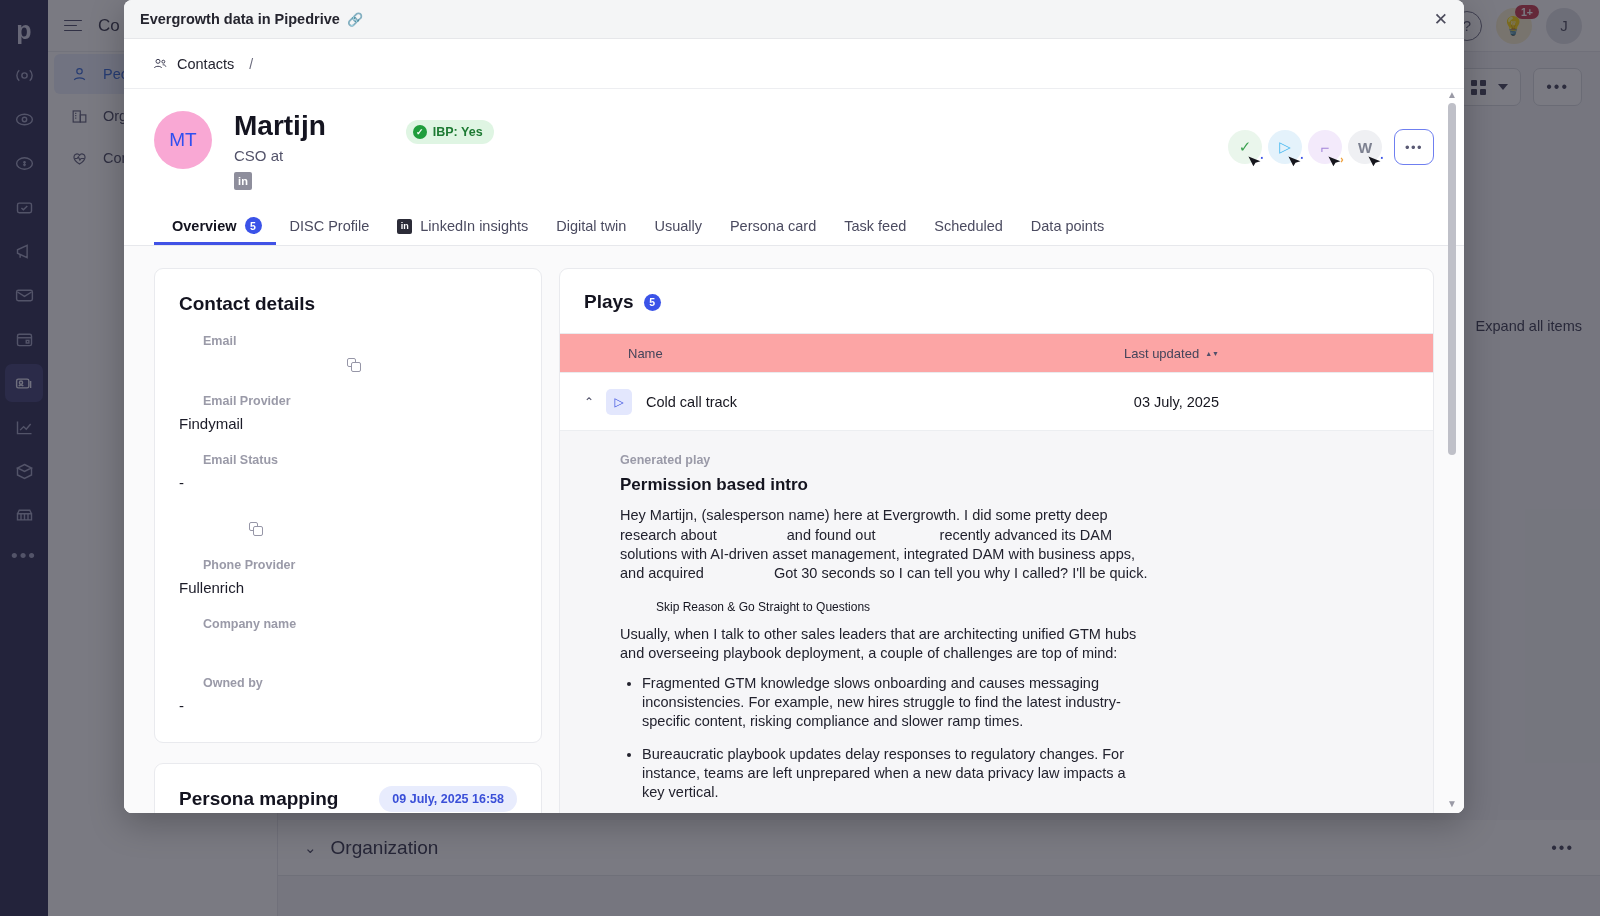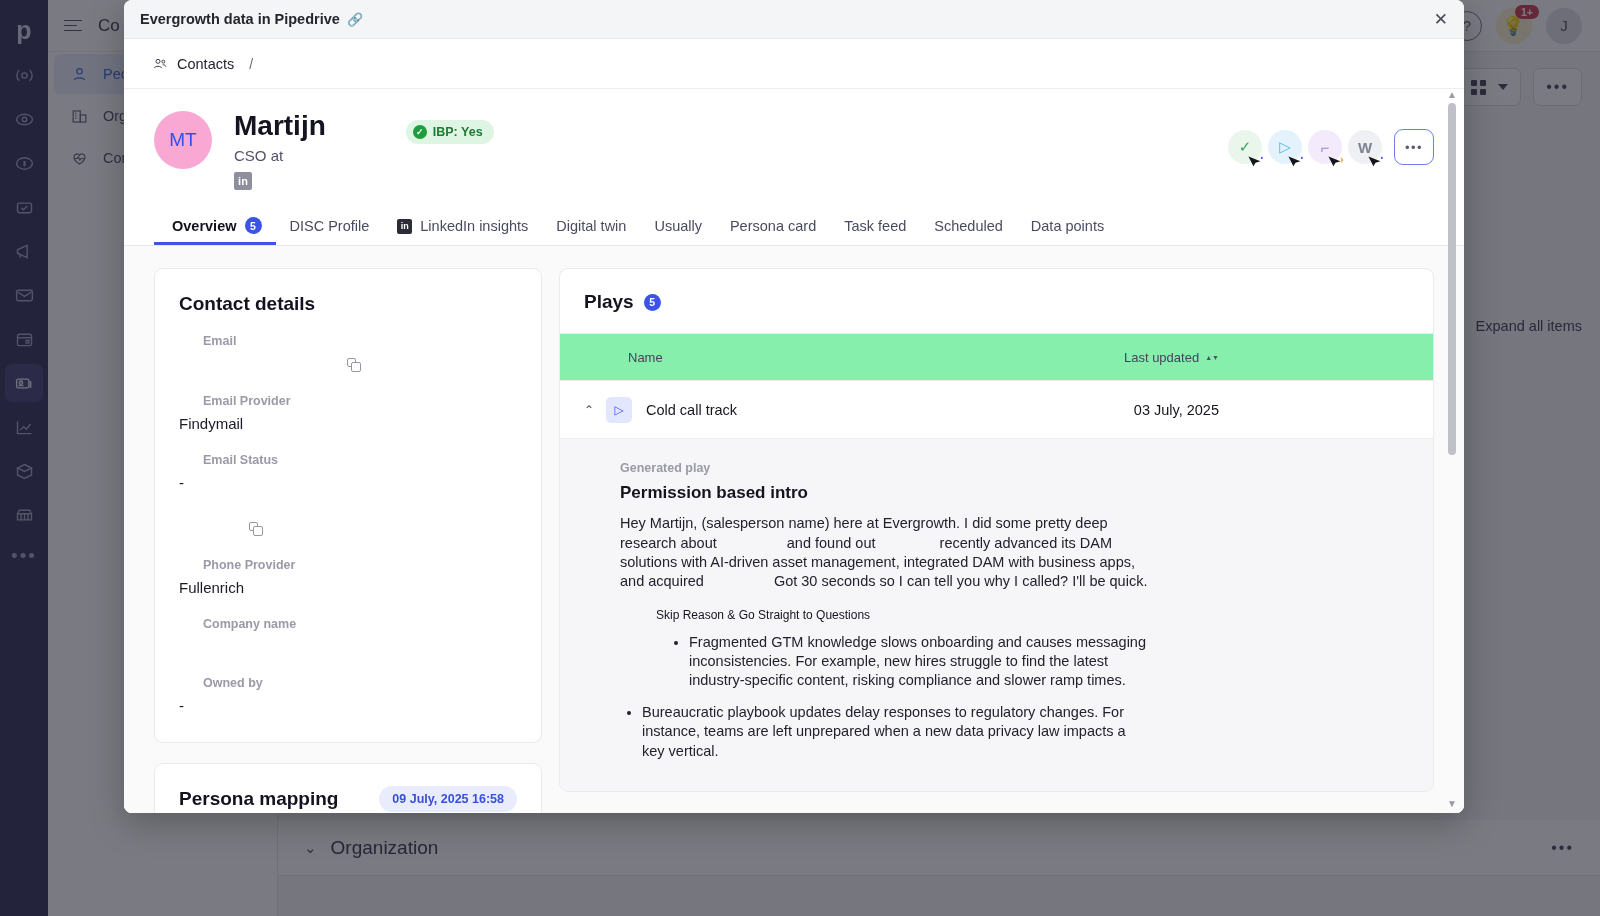--- a/index.html
+++ b/index.html
@@ -225,21 +225,21 @@
   }
 
   .plays-card { overflow: hidden; }
   .plays-head { padding: 22px 24px 20px 24px; display: flex; align-items: center; gap: 10px; }
   .plays-badge {
     background: #3b53e8; color: #fff; font-size: 10.5px; font-weight: bold;
     min-width: 17px; height: 17px; border-radius: 9px;
     display: flex; align-items: center; justify-content: center; padding: 0 4px;
   }
   .plays-thead {
-    display: flex; align-items: center; height: 48px; background: #86efac;
+    display: flex; align-items: center; height: 40px; background: #fca5a5;
     border-top: 1px solid #eaebee; border-bottom: 1px solid #eaebee;
     font-size: 13px; color: #44445a; padding: 12px 24px;
   }
   .th-name { margin-left: 44px; }
   .th-updated { margin-left: auto; display: flex; align-items: center; gap: 6px; padding-right: 190px; }
   .sort-ico { display: inline-flex; flex-direction: column; gap: 1px; font-size: 7px; line-height: 7px; color: #50506a; }
   .play-row {
     display: flex; align-items: center; height: 58px; padding: 0 24px;
     border-bottom: 1px solid #eceef1; background: #fff;
   }
@@ -252,21 +252,21 @@
   .play-name { font-size: 14.5px; color: #16161f; }
   .play-date { margin-left: auto; font-size: 14.5px; color: #16161f; padding-right: 190px; }
 
   .play-body { background: #f6f6f8; padding: 22px 24px 30px 60px; }
   .gen-label { font-size: 12.5px; font-weight: bold; color: #9a9aa8; }
   .gen-title { font-size: 17px; font-weight: bold; color: #14141f; margin-top: 8px; }
   .gen-para { font-size: 14.5px; color: #22222e; line-height: 1.32; margin-top: 11px; max-width: 530px; }
   .gen-h2 { font-size: 12px; font-weight: normal; color: #14141f; margin-top: 17px; margin-left: 36px; }
   .gen-ul { margin-top: 11px; padding-left: 22px; max-width: 528px; }
   .gen-ul li { font-size: 14.5px; color: #22222e; line-height: 1.32; margin-top: 13px; }
-  .gen-ul li:first-child { margin-top: 0; margin-left: 47px; }
+  .gen-ul li:first-child { margin-top: 0; }
   .mask { display: inline-block; background: #f6f6f8; border-radius: 7px; vertical-align: middle; }
 
   .modal-sb-track {
     position: absolute; right: 6px; top: 0; bottom: 0; width: 12px;
   }
   .modal-sb-arrow { color: #9a9aa6; font-size: 10px; text-align: center; }
   .modal-sb-thumb {
     position: absolute; top: 14px; left: 2px; width: 8px; height: 352px;
     background: #bfc0c8; border-radius: 5px;
   }
@@ -620,20 +620,21 @@
                 <span>Hey Martijn, (salesperson name) here at Evergrowth. I did some pretty deep research about</span>
                 <span class="mask" style="width:62px;height:15px"></span>
                 <span>and found out</span>
                 <span class="mask" style="width:56px;height:15px"></span>
                 <span>recently advanced its DAM solutions with AI-driven asset management, integrated DAM with business apps, and acquired</span>
                 <span class="mask" style="width:62px;height:15px"></span>
                 <span>Got 30 seconds so I can tell you why I called? I'll be quick.</span>
               </div>
 
               <div class="gen-h2">Skip Reason &amp; Go Straight to Questions</div>
+              <div class="gen-para">Usually, when I talk to other sales leaders that are architecting unified GTM hubs and overseeing playbook deployment, a couple of challenges are top of mind:</div>
 
               <ul class="gen-ul">
                 <li>Fragmented GTM knowledge slows onboarding and causes messaging inconsistencies. For example, new hires struggle to find the latest industry-specific content, risking compliance and slower ramp times.</li>
                 <li>Bureaucratic playbook updates delay responses to regulatory changes. For instance, teams are left unprepared when a new data privacy law impacts a key vertical.</li>
 
               </ul>
             </div>
 
           </div>
         </div>

